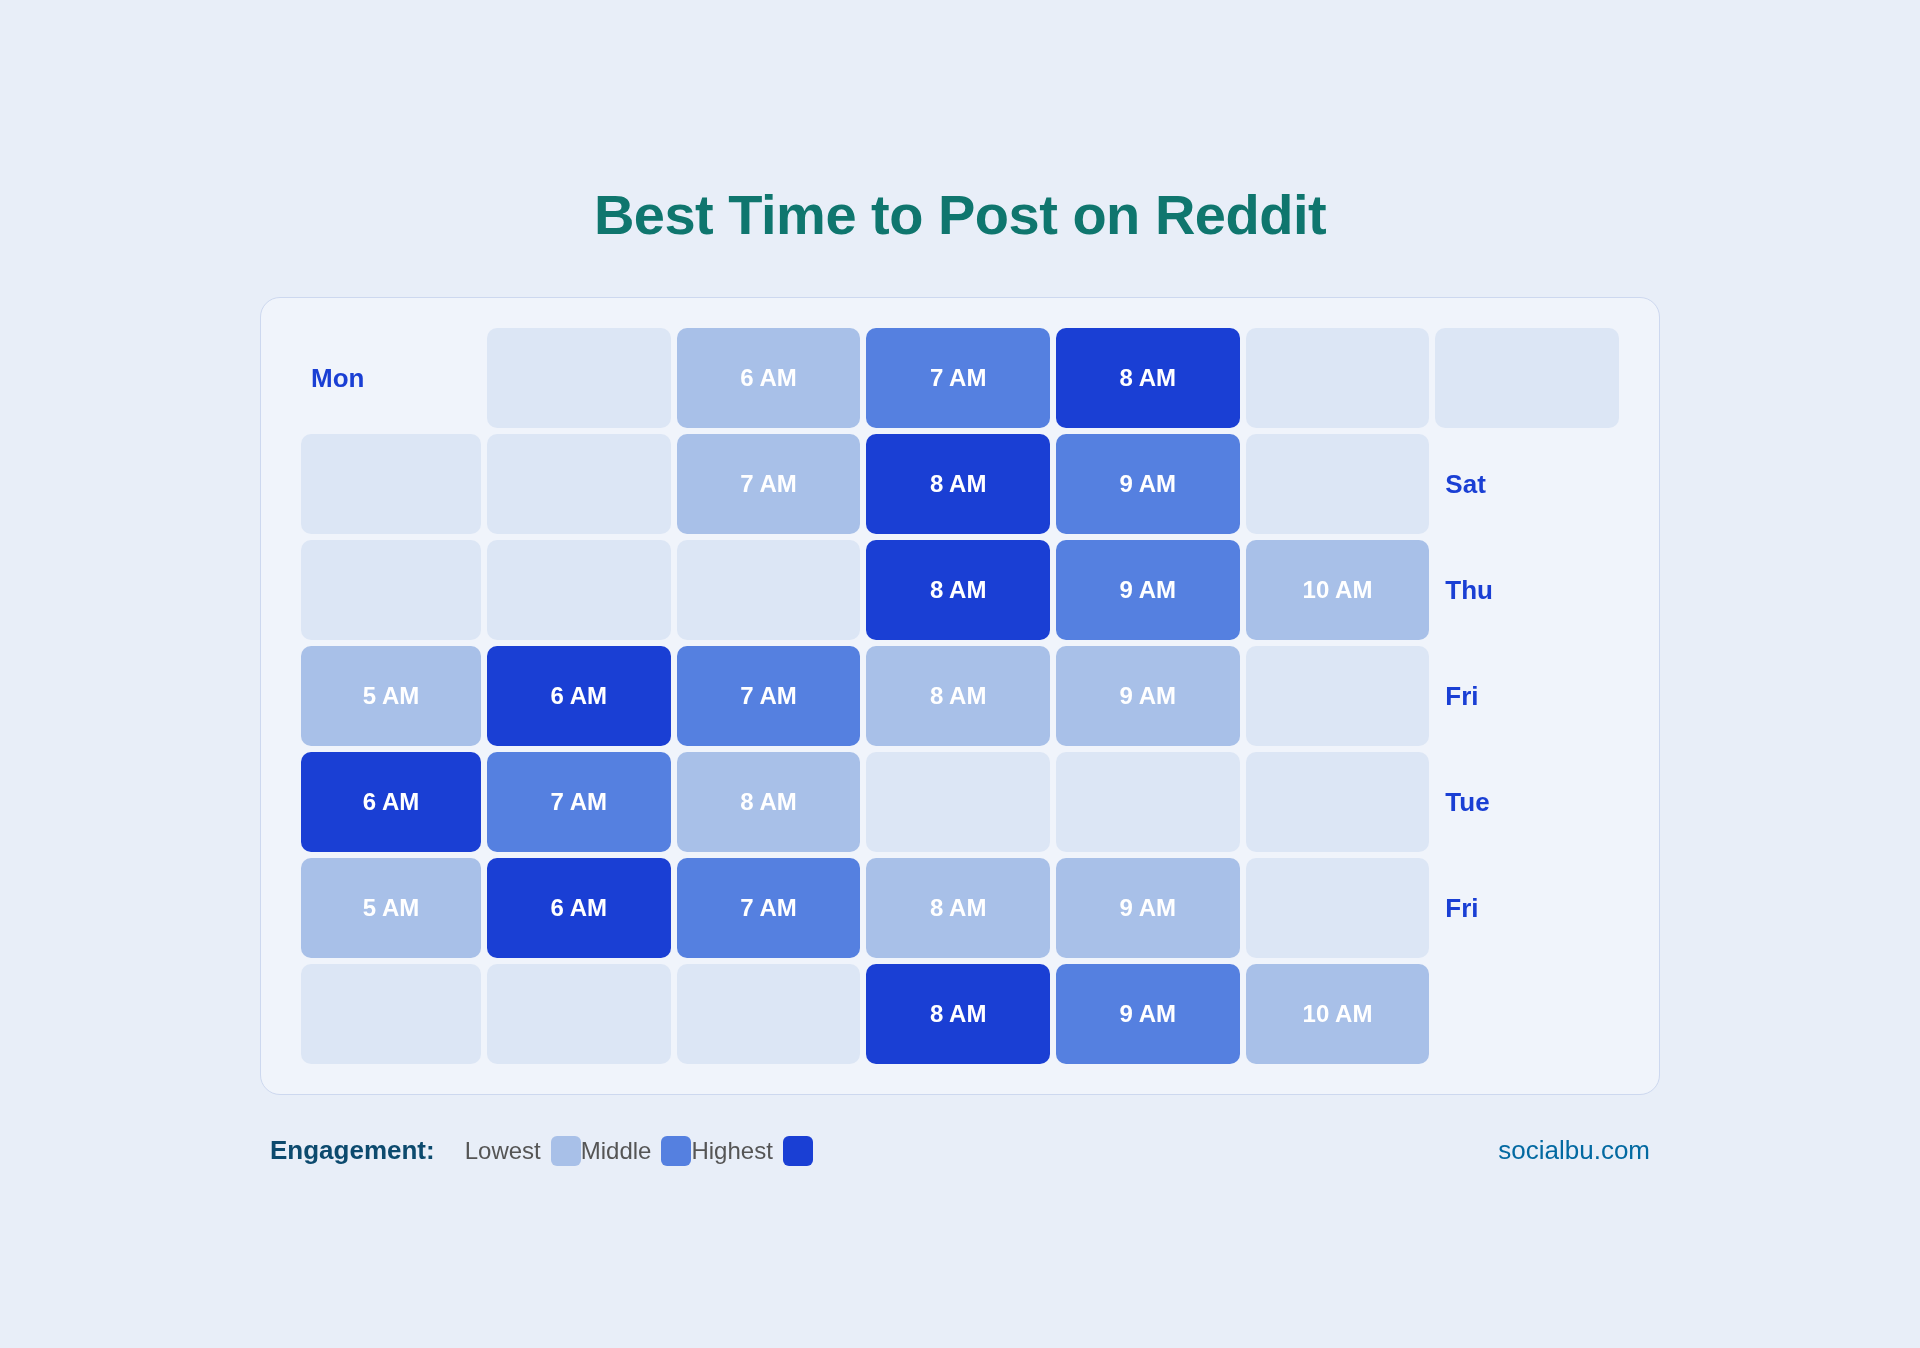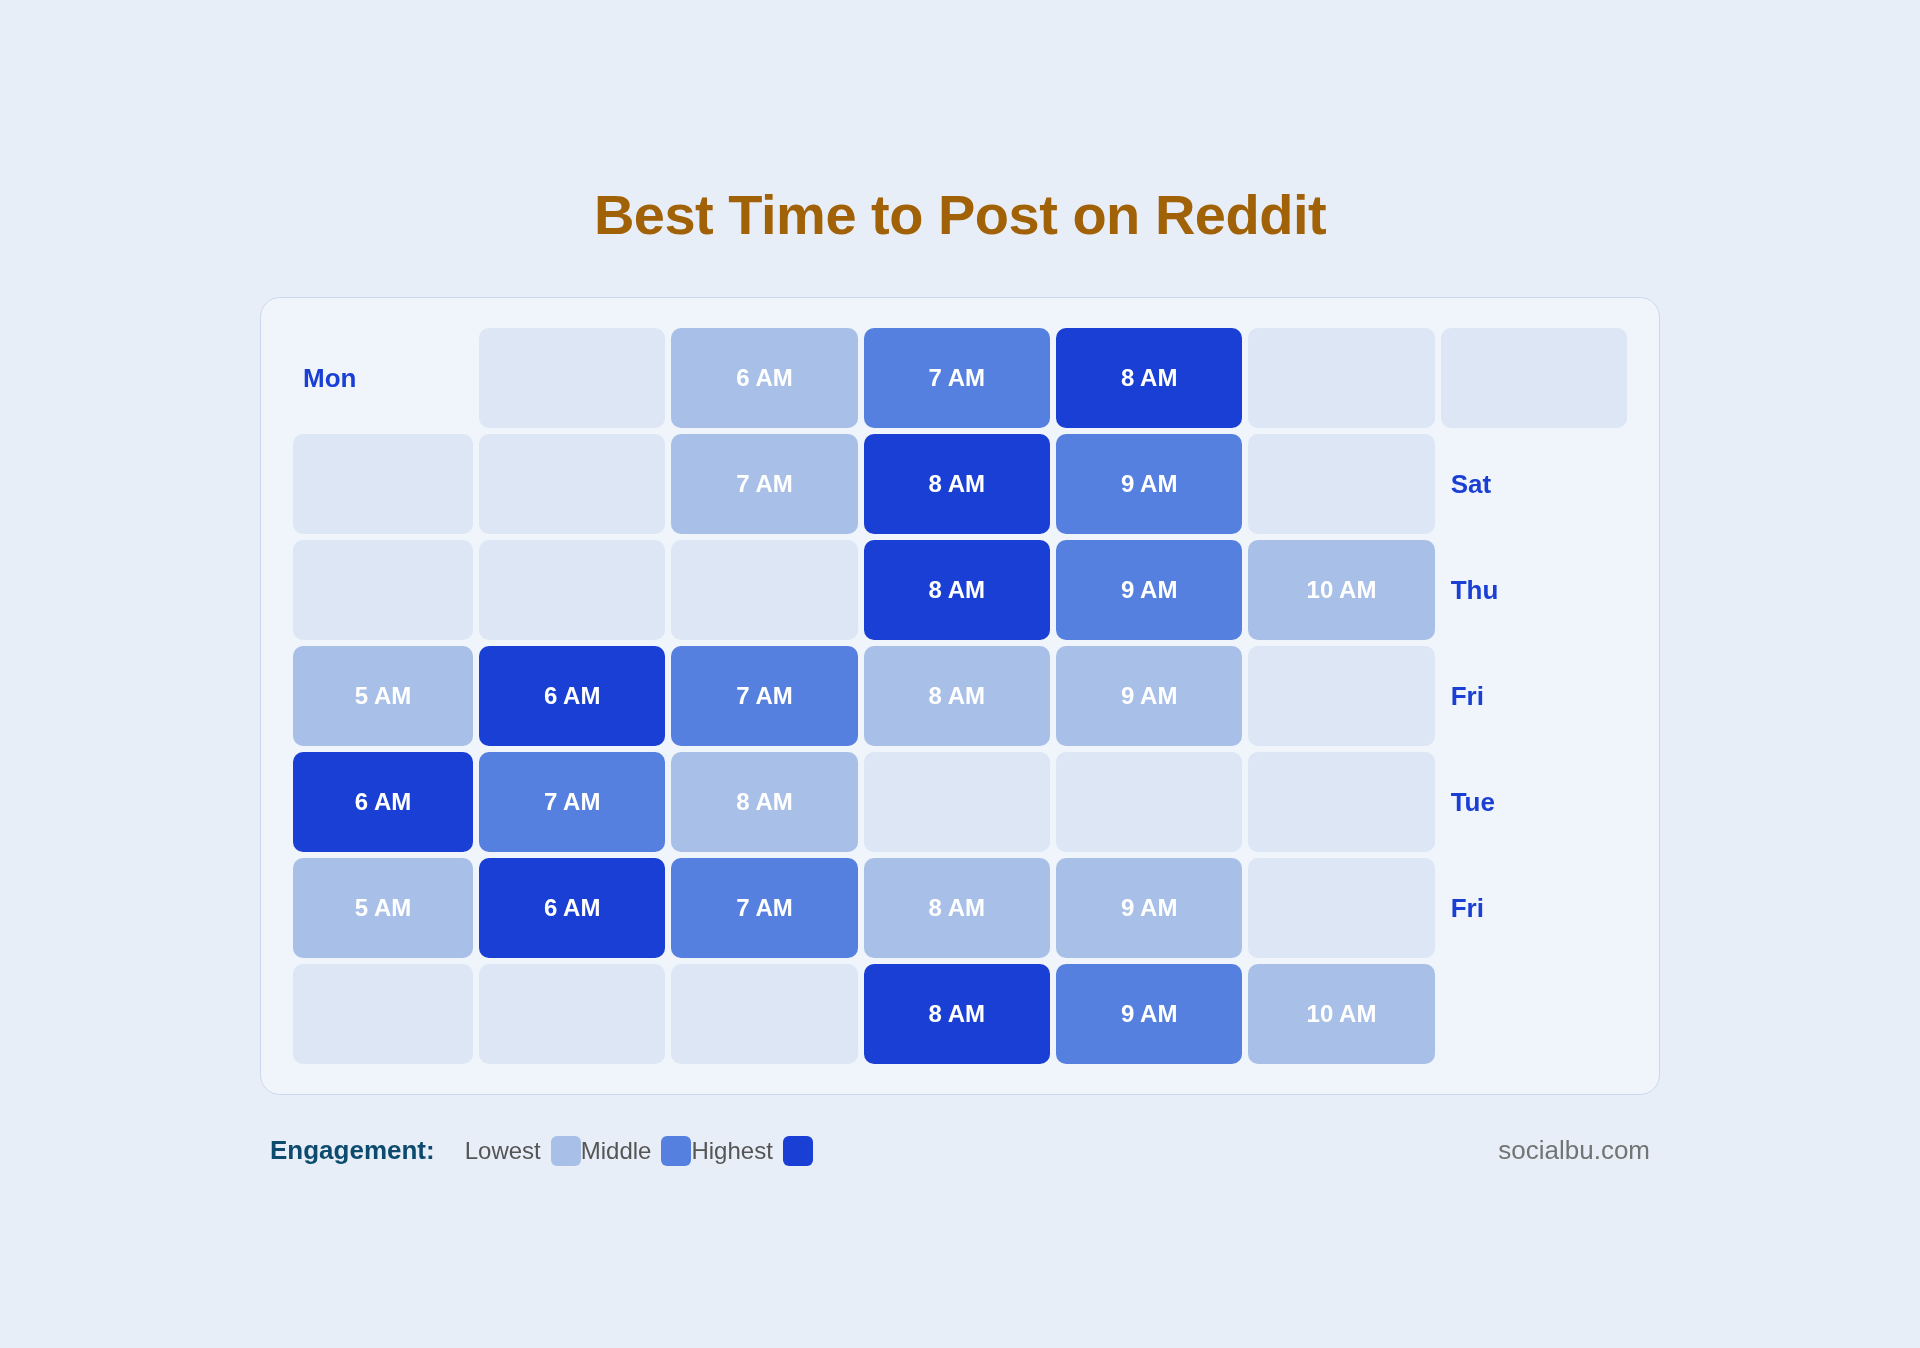--- a/index.html
+++ b/index.html
@@ -23,31 +23,31 @@
       display: flex;
       flex-direction: column;
       align-items: center;
       justify-content: center;
       padding: 40px 80px;
     }
 
     .title {
       font-size: 56px;
       font-weight: 800;
-      color: #a16207;
+      color: #0f766e;
       text-align: center;
       margin-bottom: 50px;
       letter-spacing: -0.5px;
     }
 
     .card {
       background-color: #f0f4fb;
       border-radius: 20px;
       border: 1.5px solid #cdd8ef;
-      padding: 30px 32px;
+      padding: 30px 40px;
       width: 1400px;
     }
 
     .grid {
       display: grid;
       grid-template-columns: 180px repeat(6, 1fr);
       gap: 6px;
     }
 
     .cell {
@@ -125,21 +125,21 @@
       background-color: #5580e0;
     }
 
     .legend-box-high {
       background-color: #1a3fd4;
     }
 
     .brand {
       margin-left: auto;
       font-size: 26px;
-      color: #737373;
+      color: #0369a1;
       font-weight: 500;
     }
   </style>
 </head>
 <body>
 
 <div class="page-wrapper">
   <h1 class="title">Best Time to Post on Reddit</h1>
 
   <div class="card">

